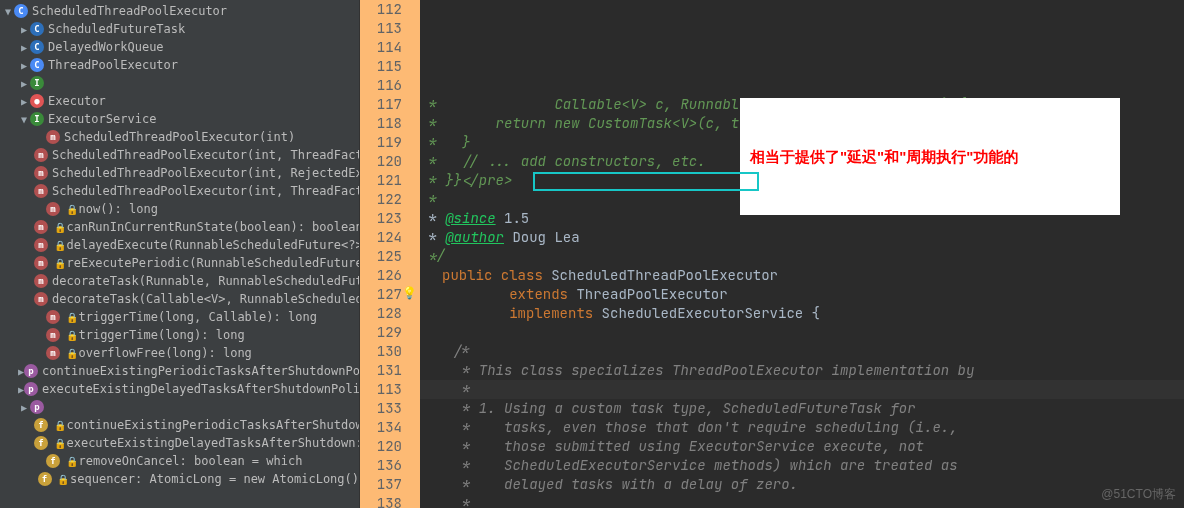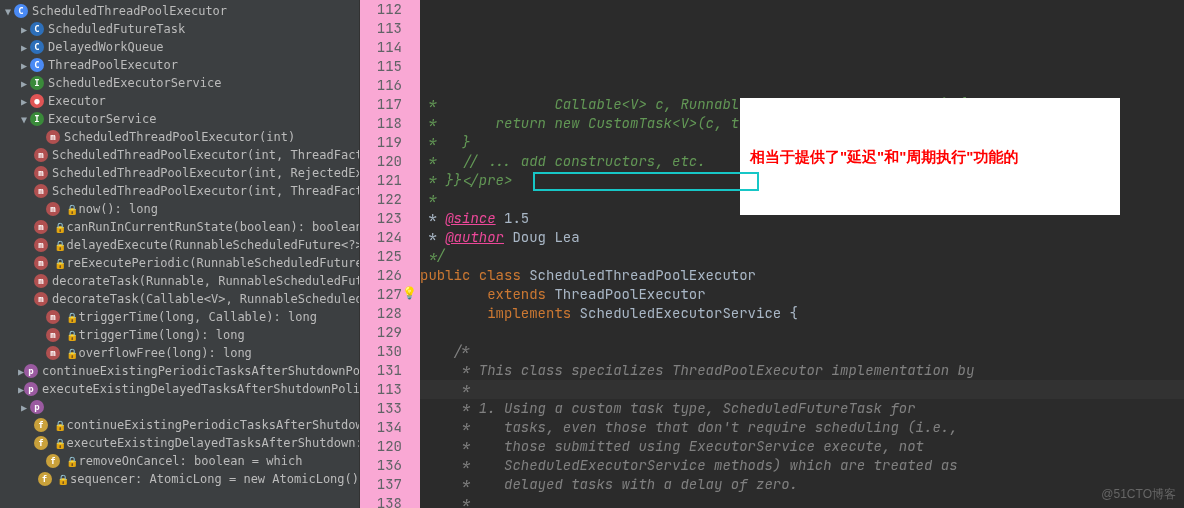--- a/index.html
+++ b/index.html
@@ -65,33 +65,33 @@
   font-size: 14px;
   line-height: 19px;
   position: relative;
 }
 .gutter {
   width: 60px;
   text-align: right;
   color: #606366;
   padding-right: 18px;
   user-select: none;
-  background: #f9a8d4;
+  background: #fdba74;
 }
 .gutter .ln { height: 19px; }
 .code {
   flex: 1;
   white-space: pre;
   position: relative;
 }
 .cl { height: 19px; }
 .c-comment { color: #808080; font-style: italic; }
 .c-doc { color: #629755; font-style: italic; }
-.c-tag { color: #ec4899; font-style: italic; text-decoration: underline; }
-.c-kw { color: #cc7832; }
+.c-tag { color: #22c55e; font-style: italic; text-decoration: underline; }
+.c-kw { color: #cc7832; margin-left: 22px; }
 .c-type { color: #a9b7c6; }
 
 .annot-box {
   position: absolute;
   top: 98px;
   left: 320px;
   width: 380px;
   background: #ffffff;
   color: #ff0000;
   font-weight: bold;
@@ -143,21 +143,20 @@
       <span>DelayedWorkQueue</span>
     </div>
     <div class="tree-row tr1">
       <span class="arrow">▶</span>
       <span class="icon i-class">C</span>
       <span>ThreadPoolExecutor</span>
     </div>
     <div class="tree-row tr1">
       <span class="arrow">▶</span>
       <span class="icon i-iface">I</span>
-      <span>ScheduledExecutorService</span>
     </div>
     <div class="tree-row tr1">
       <span class="arrow">▶</span>
       <span class="icon i-stop">●</span>
       <span>Executor</span>
     </div>
     <div class="tree-row tr1">
       <span class="arrow">▼</span>
       <span class="icon i-iface">I</span>
       <span>ExecutorService</span>

